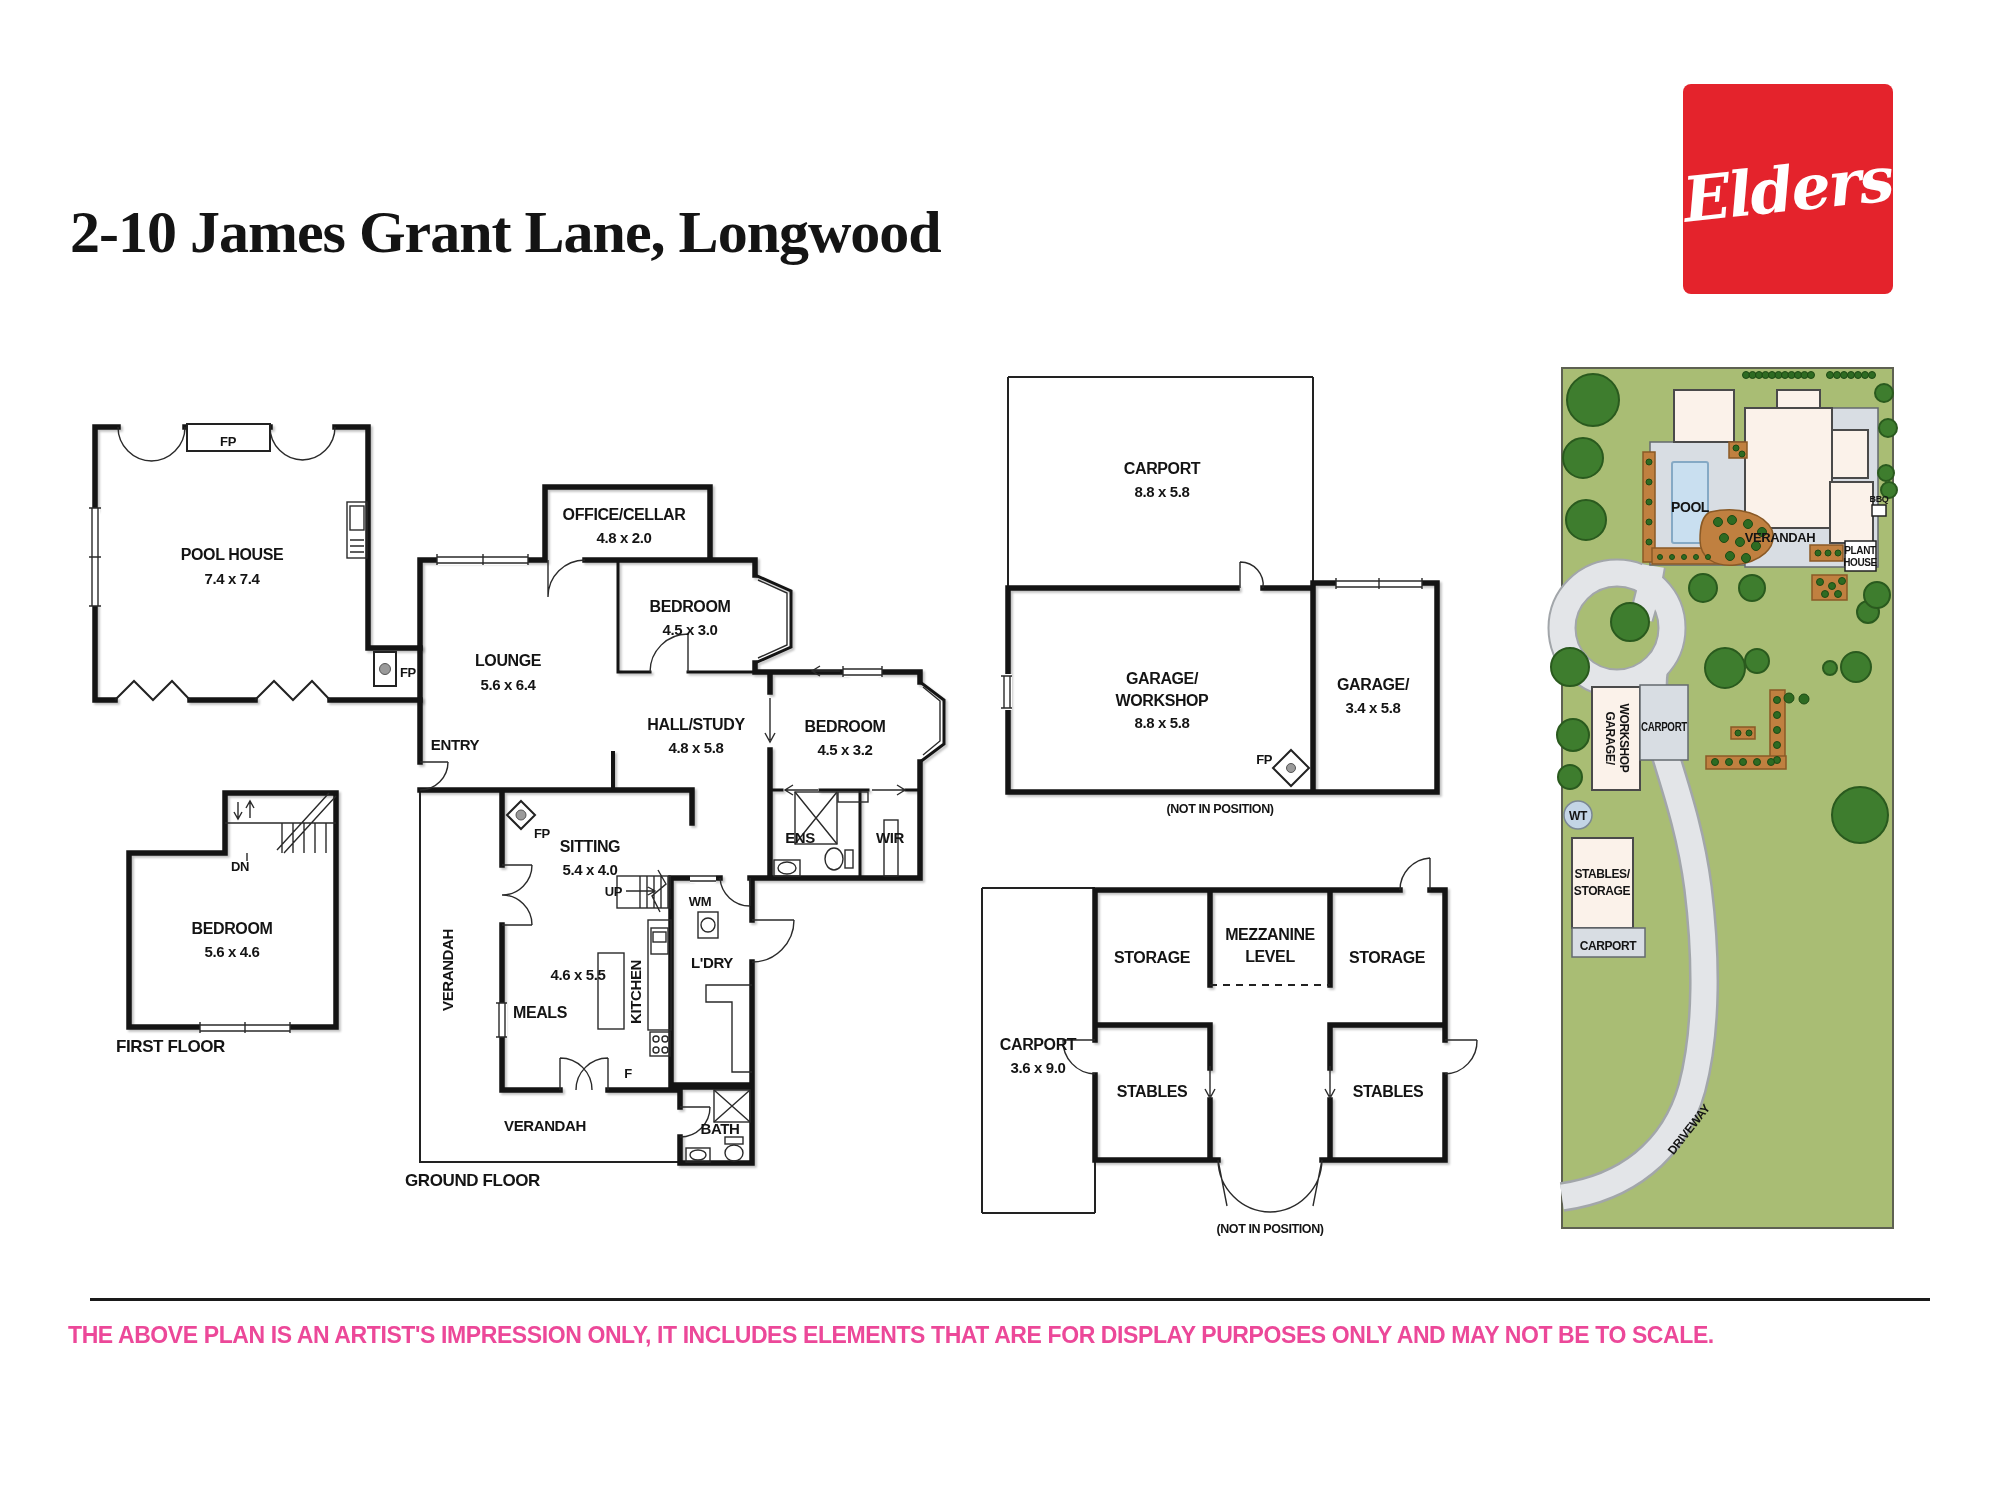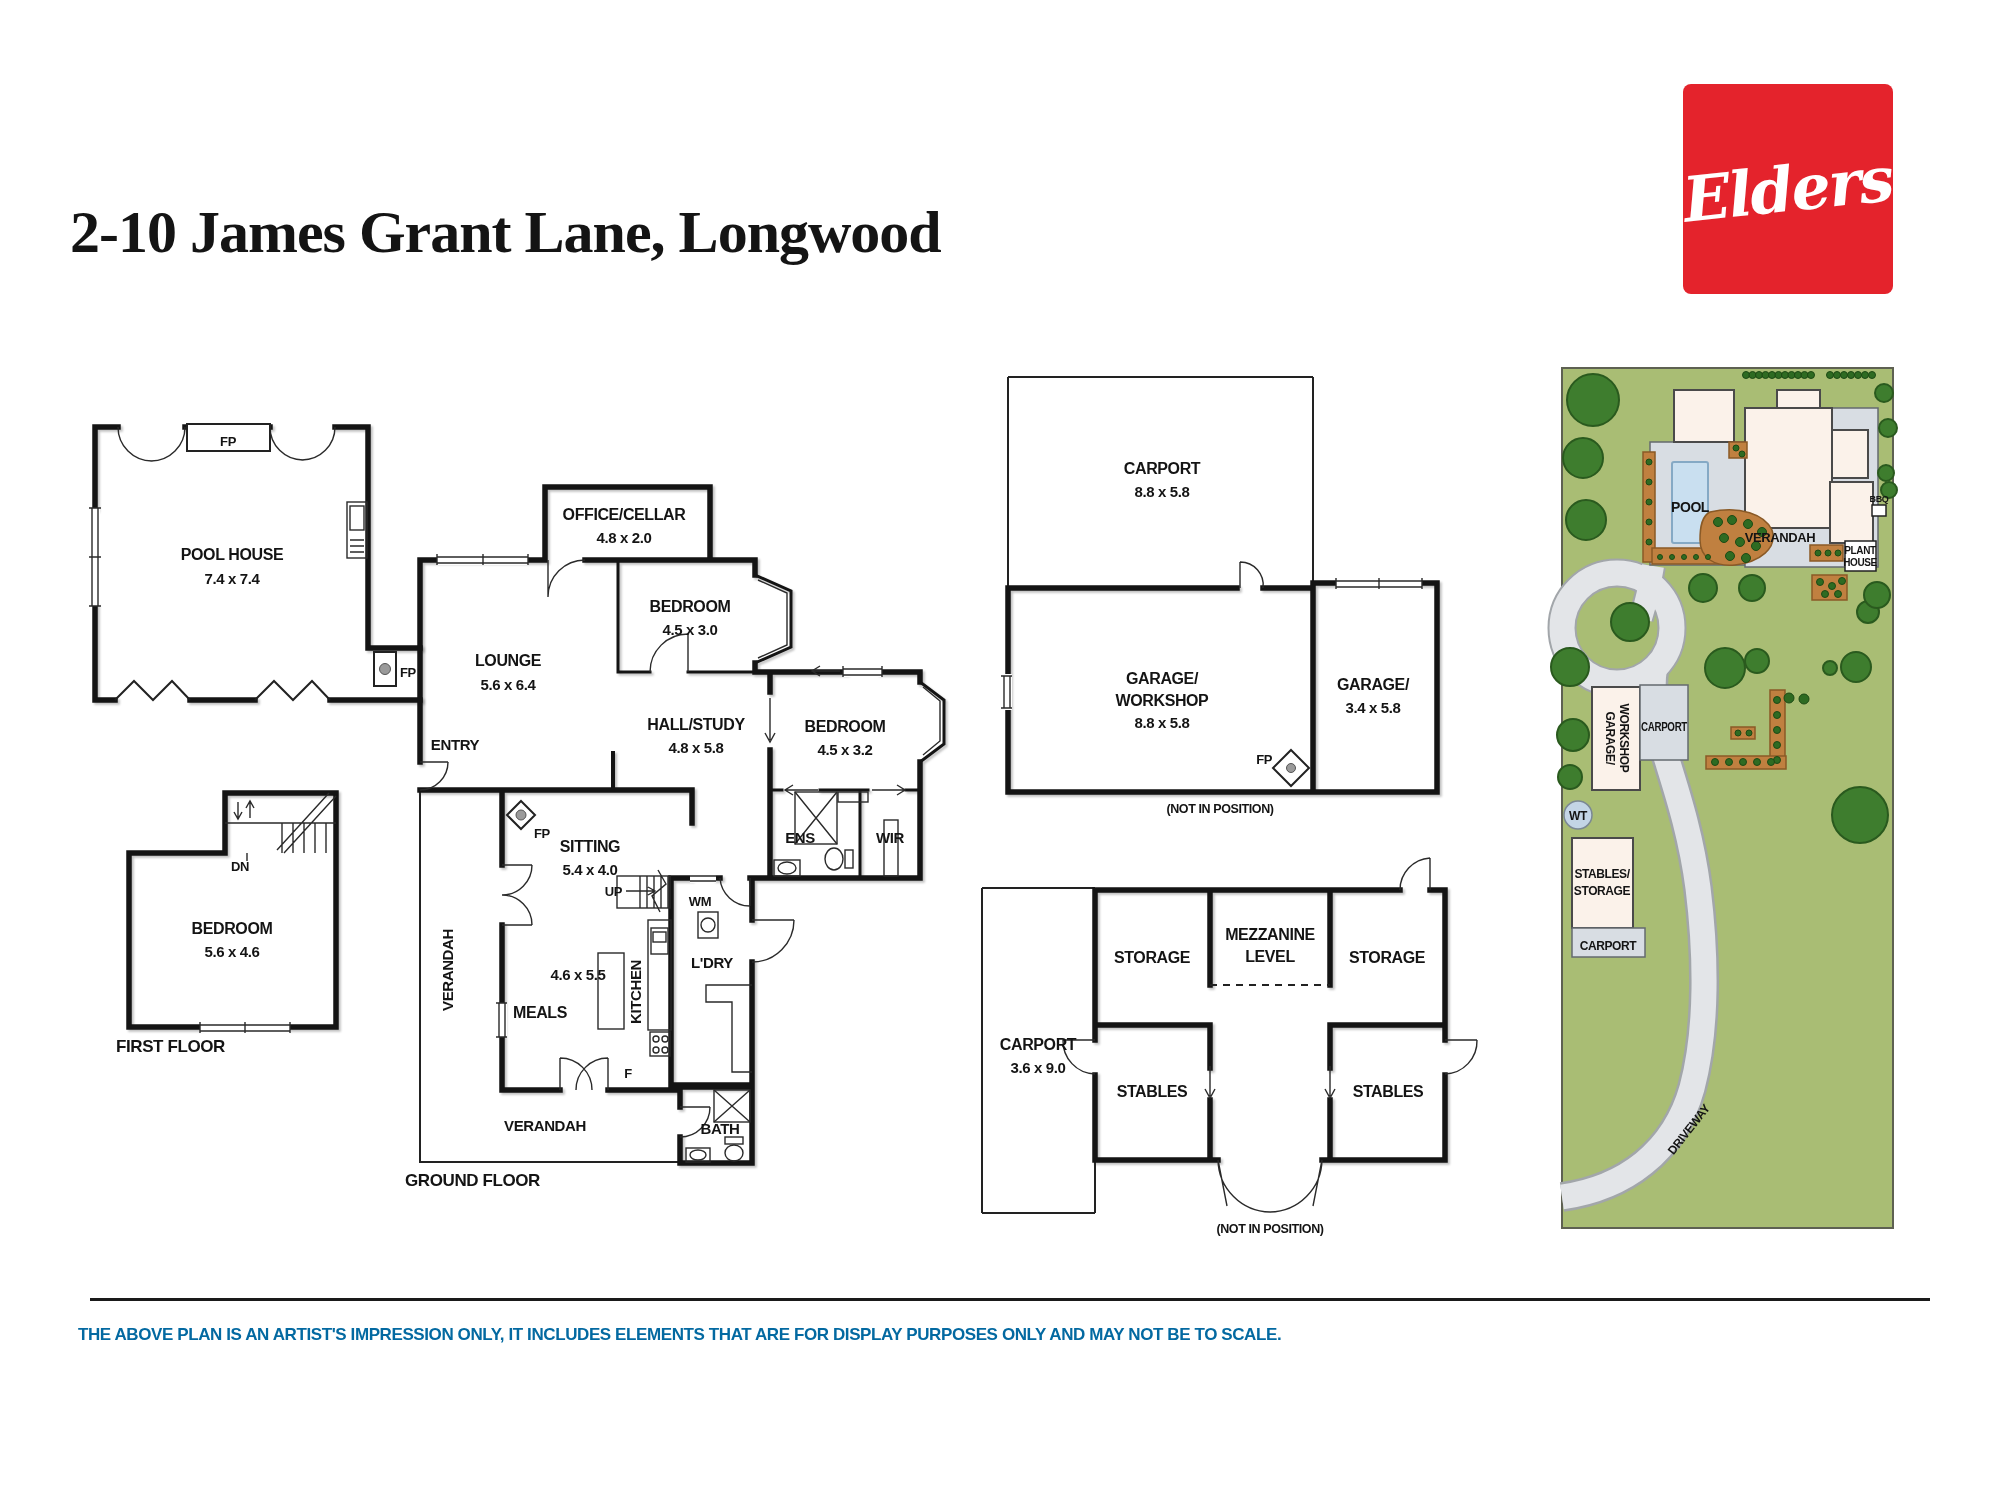--- a/index.html
+++ b/index.html
@@ -5,21 +5,21 @@
   html,body{margin:0;padding:0;background:#fff;}
   .page{position:relative;width:2000px;height:1500px;background:#fff;overflow:hidden;
         font-family:"Liberation Sans",sans-serif;}
   .title{position:absolute;left:70px;top:198px;font-family:"Liberation Serif",serif;
          font-weight:700;font-size:60px;letter-spacing:-1px;color:#141414;white-space:nowrap;}
   .logo{position:absolute;left:1683px;top:84px;width:210px;height:210px;background:#E4232C;
         border-radius:8px;display:flex;align-items:center;justify-content:center;}
   .logo span{color:#fff;font-family:"DejaVu Serif",serif;font-style:italic;font-weight:700;
         font-size:62px;transform:rotate(-6deg);letter-spacing:-2px;}
   .rule{position:absolute;left:90px;top:1298px;width:1840px;height:3px;background:#1a1a1a;}
-  .disc{position:absolute;left:78px;top:1320px;color:#0369a1;font-weight:700;font-size:17px;
+  .disc{position:absolute;left:68px;top:1320px;color:#ec4899;font-weight:700;font-size:23px;
         letter-spacing:-0.4px;line-height:30px;white-space:nowrap;}
   svg{position:absolute;left:0;top:0;}
   svg text{fill:#141414;font-family:"Liberation Sans",sans-serif;font-weight:700;
         text-anchor:middle;letter-spacing:-0.4px;}
   .lbl{font-size:16px;} .dims{font-size:15px;} .md{font-size:15px;} .sm{font-size:13px;}
   .big{font-size:17px;text-anchor:start;} .note{font-size:12.5px;}
   .start{text-anchor:start;} .end{text-anchor:end;}
   .w6{stroke:#141414;stroke-width:5.5;fill:none;stroke-linecap:square;}
   .w5{stroke:#141414;stroke-width:4;fill:none;stroke-linecap:square;}
   .w3{stroke:#141414;stroke-width:3;fill:none;stroke-linecap:square;}

